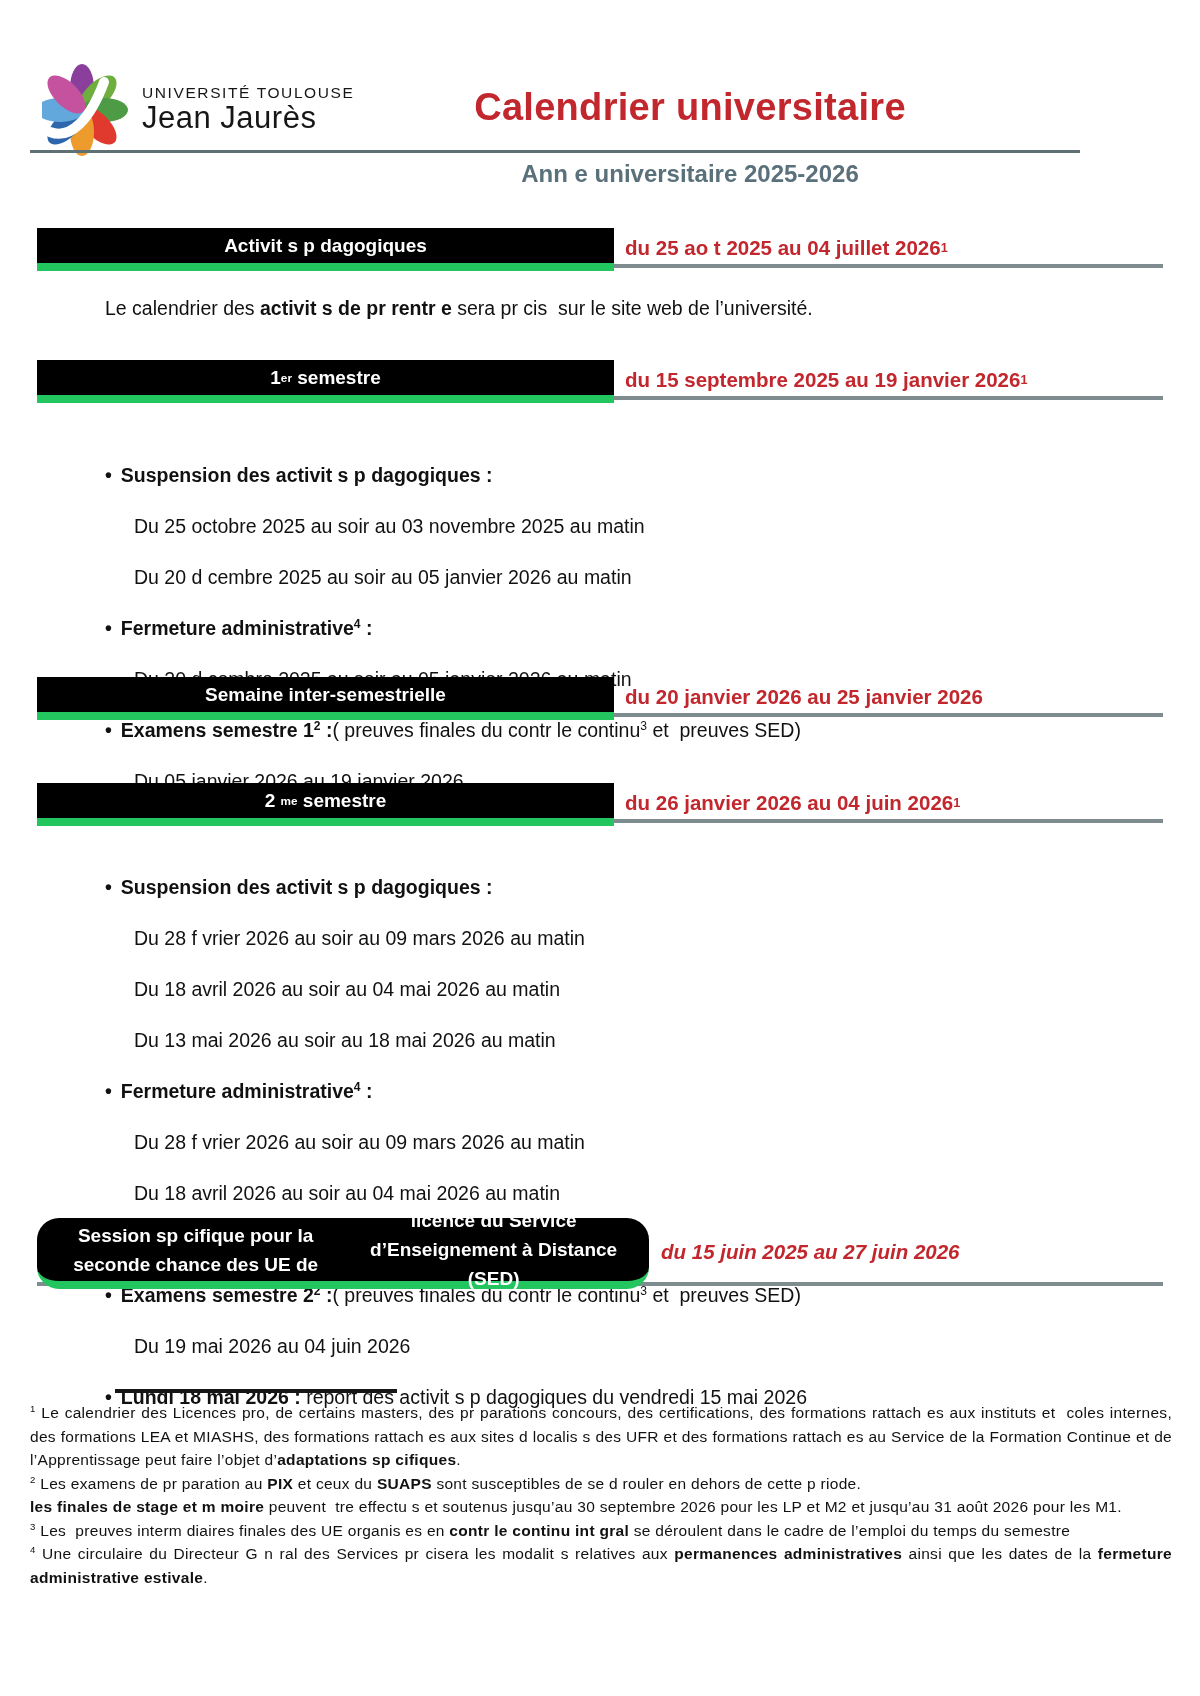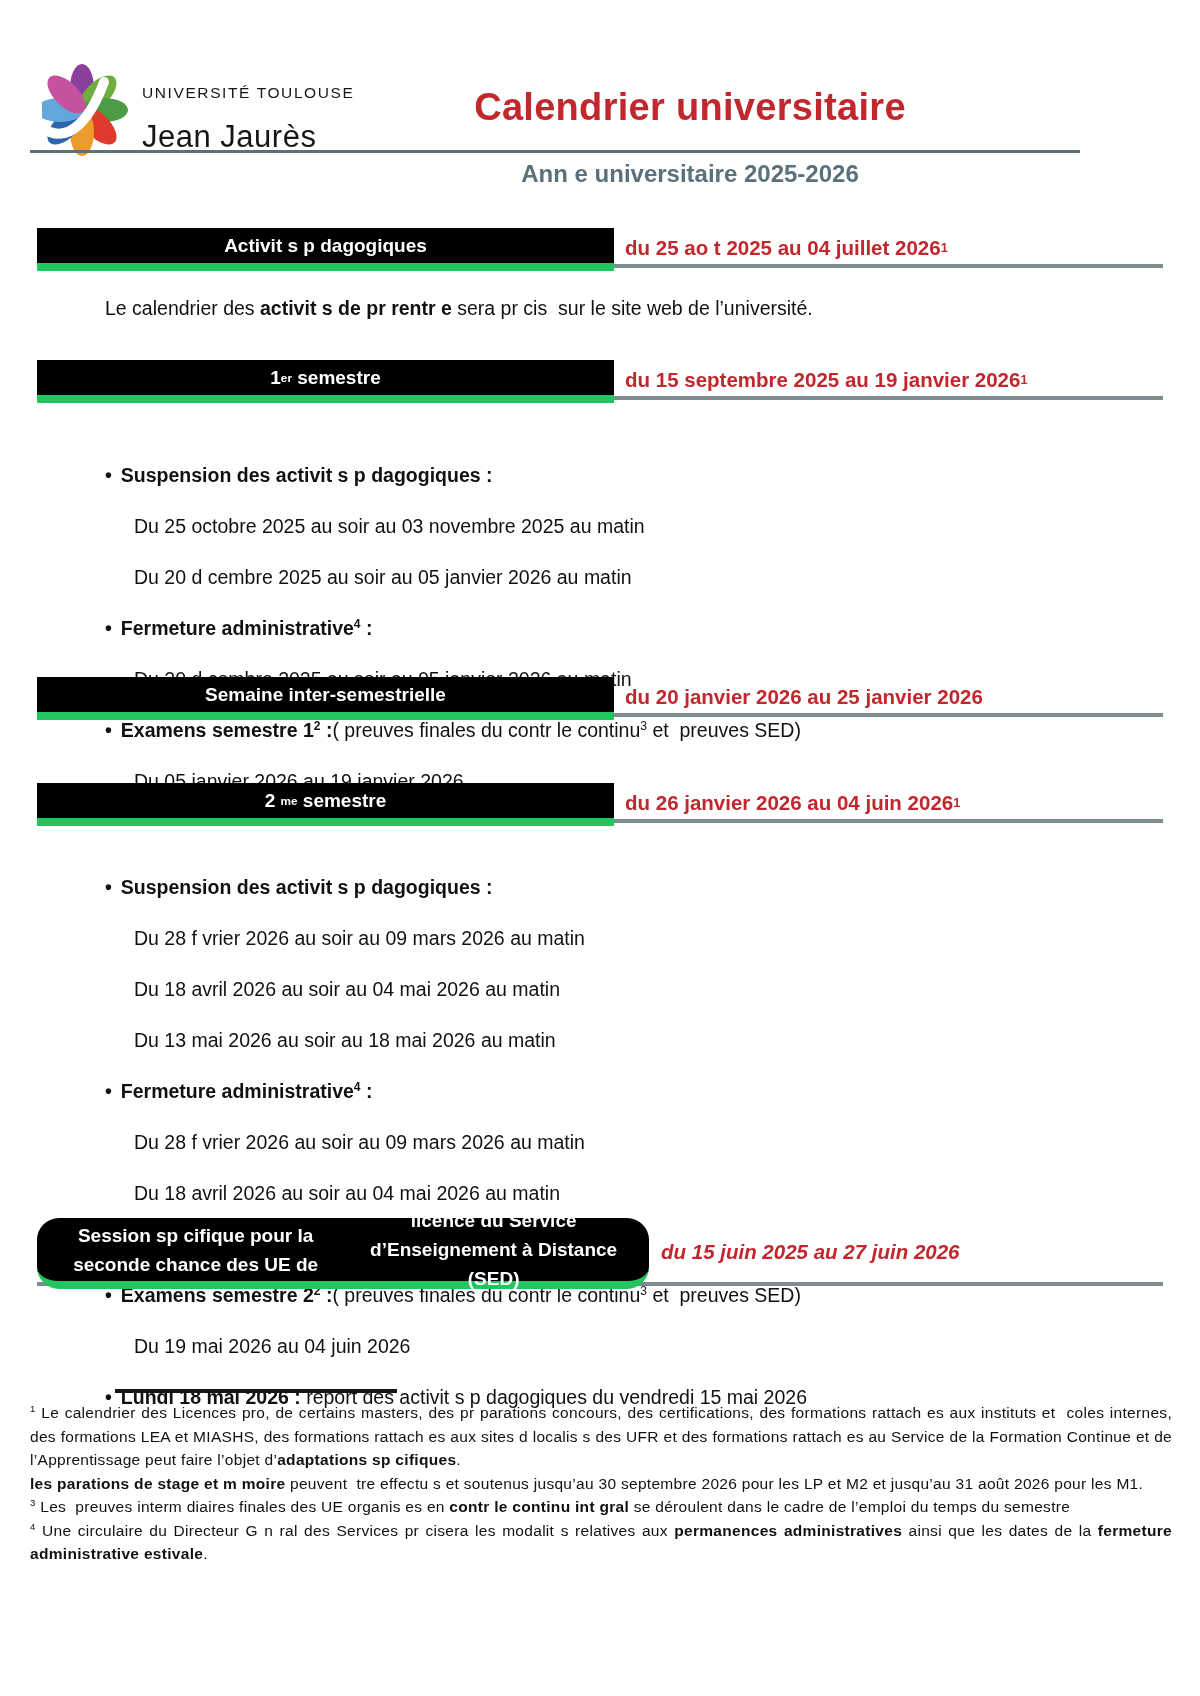--- a/index.html
+++ b/index.html
@@ -9,21 +9,21 @@
     overflow:hidden;
   }
   .b { font-weight:bold; }
   .sup { font-size:62%; vertical-align:super; line-height:0; }
 
   
   .logo { position:absolute; top:64px; left:42px; display:flex; align-items:flex-start; }
   .logo svg { width:96px; height:92px; }
   .logo-text { margin-left:4px; padding-top:20px; color:#161616; }
   .logo-line1 { font-size:15.5px; letter-spacing:1.6px; line-height:18px; }
-  .logo-line2 { font-size:31px; line-height:32px; letter-spacing:0.5px;margin-top:19px; }
+  .logo-line2 { font-size:31px; line-height:32px; letter-spacing:0.5px; }
 
   .title {
     position:absolute; top:86px; left:340px; width:700px; text-align:center;
     font-size:38px; font-weight:bold; color:#c1272d; letter-spacing:0.3px;
   }
   .header-rule { position:absolute; top:150px; left:30px; width:1050px; height:3px; background:#5f7074; }
   .subtitle {
     position:absolute; top:160px; left:340px; width:700px; text-align:center;
     font-size:24px; font-weight:bold; color:#5a707b; white-space:pre-wrap;
   }
@@ -145,16 +145,17 @@
 
 <div class="banner-row wide" style="top:1218px;height:68px">
   <div class="banner-rule"></div>
   <div class="banner-box"><span>Session sp cifique pour la seconde chance des UE de</span><br><span>licence du Service d’Enseignement à Distance (SED)</span></div>
   <div class="banner-dates"><span>du 15 juin 2025 au 27 juin 2026</span></div>
 </div>
 
 <div class="footnote-sep"></div>
 <div class="footnotes">
     <div class="footnote"><span class="sup">1</span><span> Le calendrier des Licences pro, de certains masters, des pr parations concours, des certifications, des formations rattach es aux instituts et  coles internes, des formations LEA et MIASHS, des formations rattach es aux sites d localis s des UFR et des formations rattach es au Service de la Formation Continue et de l’Apprentissage peut faire l’objet d’</span><span class="b">adaptations sp cifiques</span><span>.</span></div>
-    <div class="footnote"><span class="b">les parations de stage et m moire</span><span> peuvent  tre effectu s et soutenus jusqu’au 30 septembre 2026 pour les LP et M2 et jusqu’au 31 août 2026 pour les M1.</span></div>
+    <div class="footnote"><span class="sup">2</span><span> Les examens de pr paration au </span><span class="b">PIX</span><span> et ceux du </span><span class="b">SUAPS</span><span> sont susceptibles de se d rouler en dehors de cette p riode.</span></div>
+    <div class="footnote"><span class="b">les finales de stage et m moire</span><span> peuvent  tre effectu s et soutenus jusqu’au 30 septembre 2026 pour les LP et M2 et jusqu’au 31 août 2026 pour les M1.</span></div>
     <div class="footnote"><span class="sup">3</span><span> Les  preuves interm diaires finales des UE organis es en </span><span class="b">contr le continu int gral</span><span> se déroulent dans le cadre de l’emploi du temps du semestre</span></div>
     <div class="footnote"><span class="sup">4</span><span> Une circulaire du Directeur G n ral des Services pr cisera les modalit s relatives aux </span><span class="b">permanences administratives</span><span> ainsi que les dates de la </span><span class="b">fermeture administrative estivale</span><span>.</span></div>
   </div>
 
 </body></html>

